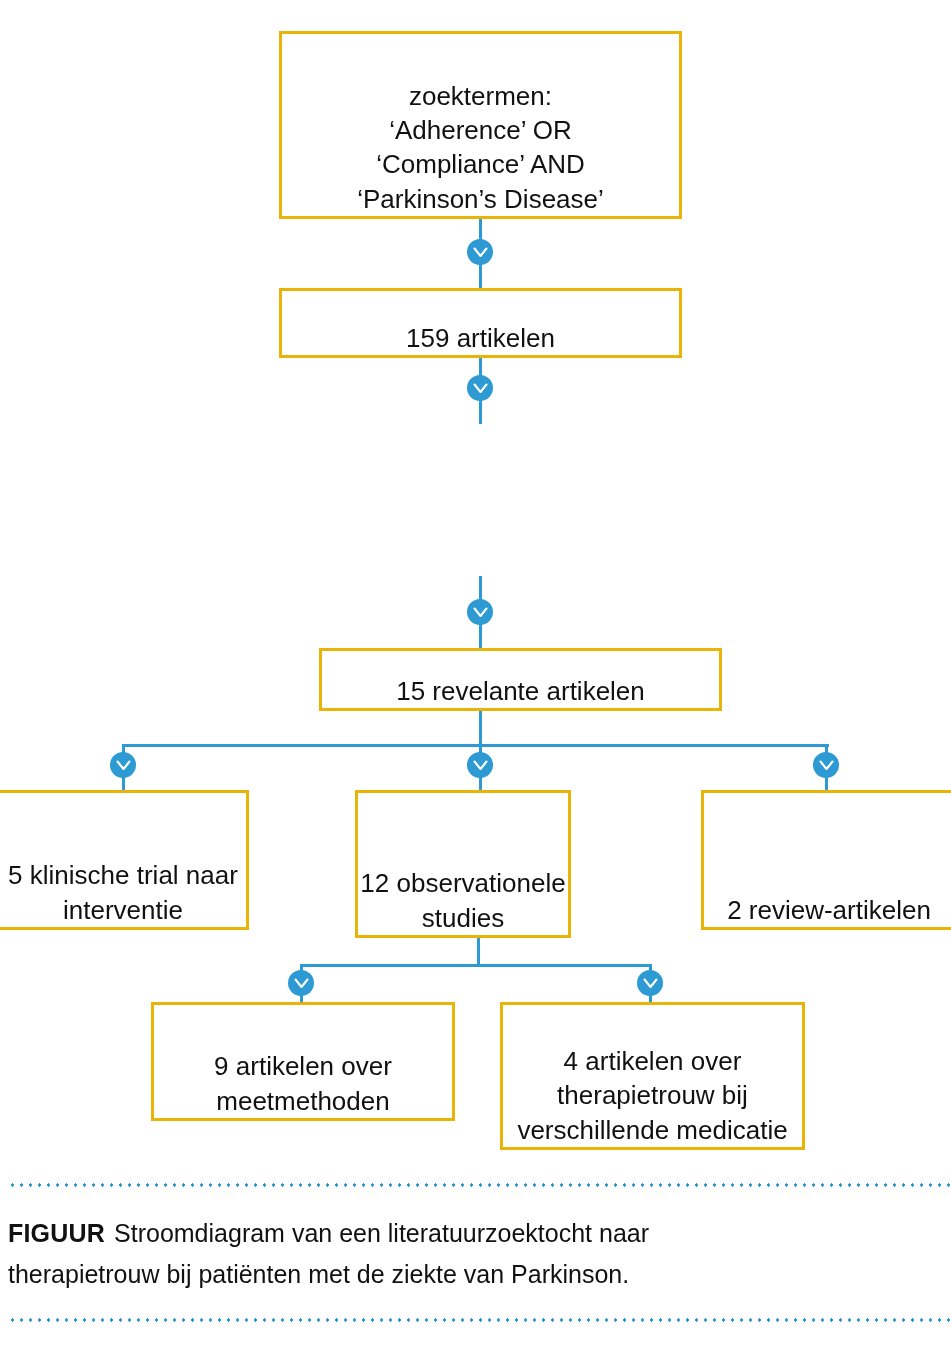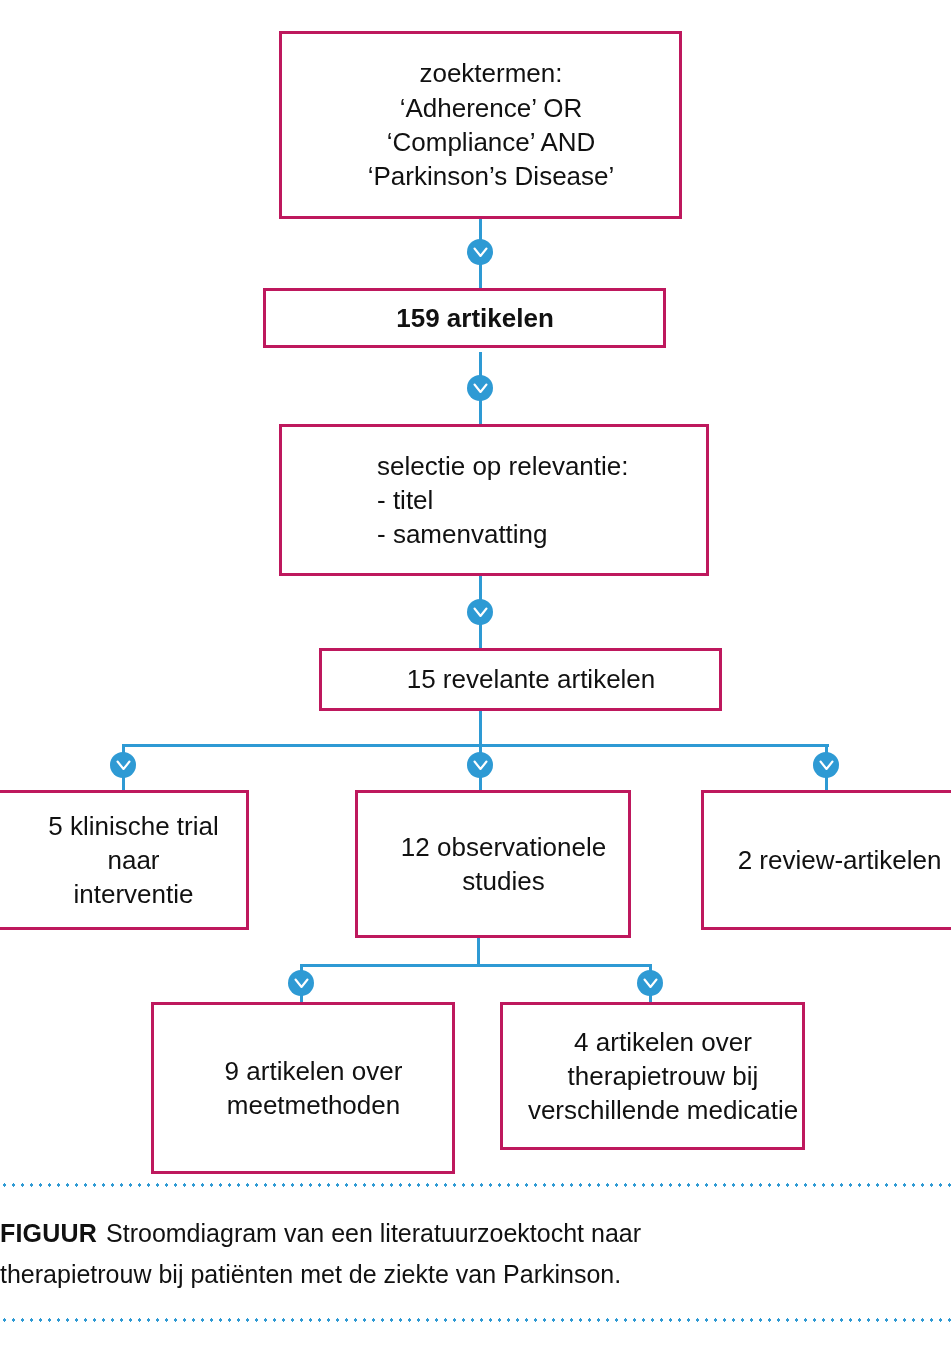--- a/index.html
+++ b/index.html
@@ -47,41 +47,40 @@
     align-items: center;
     justify-content: center;
     z-index: 5;
   }
   .chev svg { display: block; }
 
   
   .nbox {
     position: absolute;
     box-sizing: border-box;
-    border: 3px solid #be185d;
+    border: 3px solid #eab308;
     background: #ffffff;
     display: flex;
-    align-items: center;
+    align-items: flex-end;
     z-index: 3;
-    padding-left: 21px;
   }
   .nbox .txt {
     width: 100%;
     font-size: 26px;
     line-height: 1.32;
     color: #111111;
     white-space: pre-line;
   }
   .nbox.center .txt { text-align: center; }
   .nbox.left   .txt { text-align: left; padding-left: 74px; }
 
   
   #caption-block {
     position: absolute;
-    left: 0;
+    left: 8px;
     top: 1183px;
     width: 796px;
   }
   .dots {
     height: 4px;
     width: 951px;
     background-image: radial-gradient(circle, #2e9ad4 1.6px, rgba(0,0,0,0) 1.8px);
     background-size: 9px 4px;
     background-repeat: repeat-x;
     background-position: 0 center;
@@ -110,36 +109,31 @@
 ‘Parkinson’s Disease’</div>
   </div>
 
   <div class="vline" style="left:479px; top:219px; height:69px;"></div>
   <div class="chev" style="left:467px; top:239px;">
     <svg width="15" height="11" viewBox="0 0 15 11" aria-hidden="true">
       <polyline points="1.5,1.5 7.5,9 13.5,1.5" fill="none" stroke="#ffffff" stroke-width="2.1" stroke-linecap="round" stroke-linejoin="round"></polyline>
     </svg>
   </div>
 
-  <div class="nbox center" style="left:263px; top:288px; width:403px; height:60px;font-weight:bold;">
+  <div class="nbox center" style="left:279px; top:288px; width:403px; height:70px;">
     <div class="txt">159 artikelen</div>
   </div>
 
   <div class="vline" style="left:479px; top:352px; height:72px;"></div>
   <div class="chev" style="left:467px; top:375px;">
     <svg width="15" height="11" viewBox="0 0 15 11" aria-hidden="true">
       <polyline points="1.5,1.5 7.5,9 13.5,1.5" fill="none" stroke="#ffffff" stroke-width="2.1" stroke-linecap="round" stroke-linejoin="round"></polyline>
     </svg>
   </div>
 
-  <div class="nbox left" style="left:279px; top:424px; width:430px; height:152px;">
-    <div class="txt">selectie op relevantie:
-- titel
-- samenvatting</div>
-  </div>
 
   <div class="vline" style="left:479px; top:576px; height:72px;"></div>
   <div class="chev" style="left:467px; top:599px;">
     <svg width="15" height="11" viewBox="0 0 15 11" aria-hidden="true">
       <polyline points="1.5,1.5 7.5,9 13.5,1.5" fill="none" stroke="#ffffff" stroke-width="2.1" stroke-linecap="round" stroke-linejoin="round"></polyline>
     </svg>
   </div>
 
   <div class="nbox center" style="left:279px; top:648px; width:403px; height:63px;margin-left:40px;">
     <div class="txt">15 revelante artikelen</div>
@@ -166,21 +160,21 @@
     <svg width="15" height="11" viewBox="0 0 15 11" aria-hidden="true">
       <polyline points="1.5,1.5 7.5,9 13.5,1.5" fill="none" stroke="#ffffff" stroke-width="2.1" stroke-linecap="round" stroke-linejoin="round"></polyline>
     </svg>
   </div>
 
   <div class="nbox center" style="left:-3px; top:790px; width:252px; height:140px;">
     <div class="txt">5 klinische trial naar
 interventie</div>
   </div>
 
-  <div class="nbox center" style="left:355px; top:790px; width:276px; height:148px;">
+  <div class="nbox center" style="left:355px; top:790px; width:216px; height:148px;">
     <div class="txt">12 observationele
 studies</div>
   </div>
 
   <div class="nbox center" style="left:701px; top:790px; width:256px; height:140px;">
     <div class="txt">2 review-artikelen</div>
   </div>
 
   <div class="vline" style="left:477px; top:938px; height:28px;"></div>
   <div class="hline" style="left:300px; top:964px; width:352px;"></div>
@@ -192,21 +186,21 @@
     <svg width="15" height="11" viewBox="0 0 15 11" aria-hidden="true">
       <polyline points="1.5,1.5 7.5,9 13.5,1.5" fill="none" stroke="#ffffff" stroke-width="2.1" stroke-linecap="round" stroke-linejoin="round"></polyline>
     </svg>
   </div>
   <div class="chev" style="left:637px; top:970px;">
     <svg width="15" height="11" viewBox="0 0 15 11" aria-hidden="true">
       <polyline points="1.5,1.5 7.5,9 13.5,1.5" fill="none" stroke="#ffffff" stroke-width="2.1" stroke-linecap="round" stroke-linejoin="round"></polyline>
     </svg>
   </div>
 
-  <div class="nbox center" style="left:151px; top:1002px; width:304px; height:172px;">
+  <div class="nbox center" style="left:151px; top:1002px; width:304px; height:119px;">
     <div class="txt">9 artikelen over
 meetmethoden</div>
   </div>
 
   <div class="nbox center" style="left:500px; top:1002px; width:305px; height:148px;">
     <div class="txt">4 artikelen over
 therapietrouw bij
 verschillende medicatie</div>
   </div>
 

